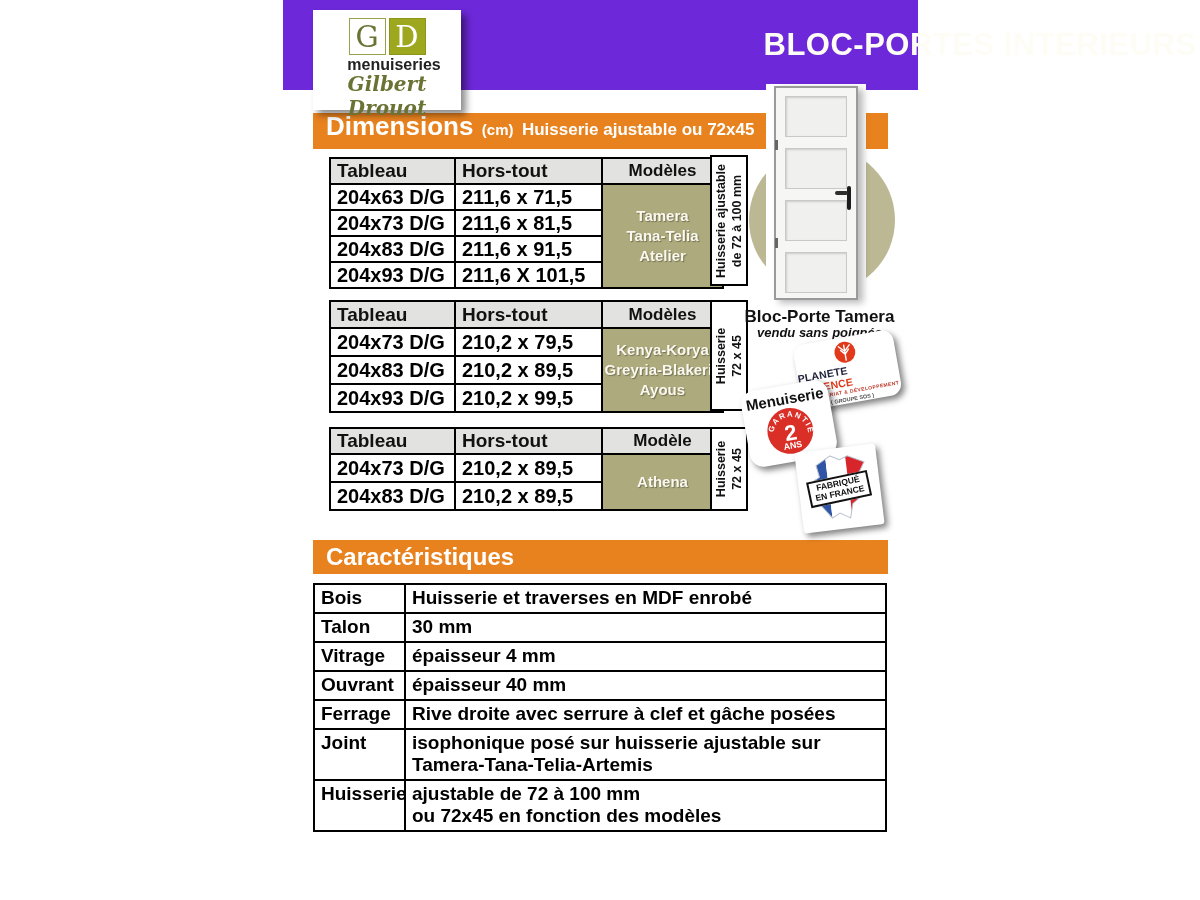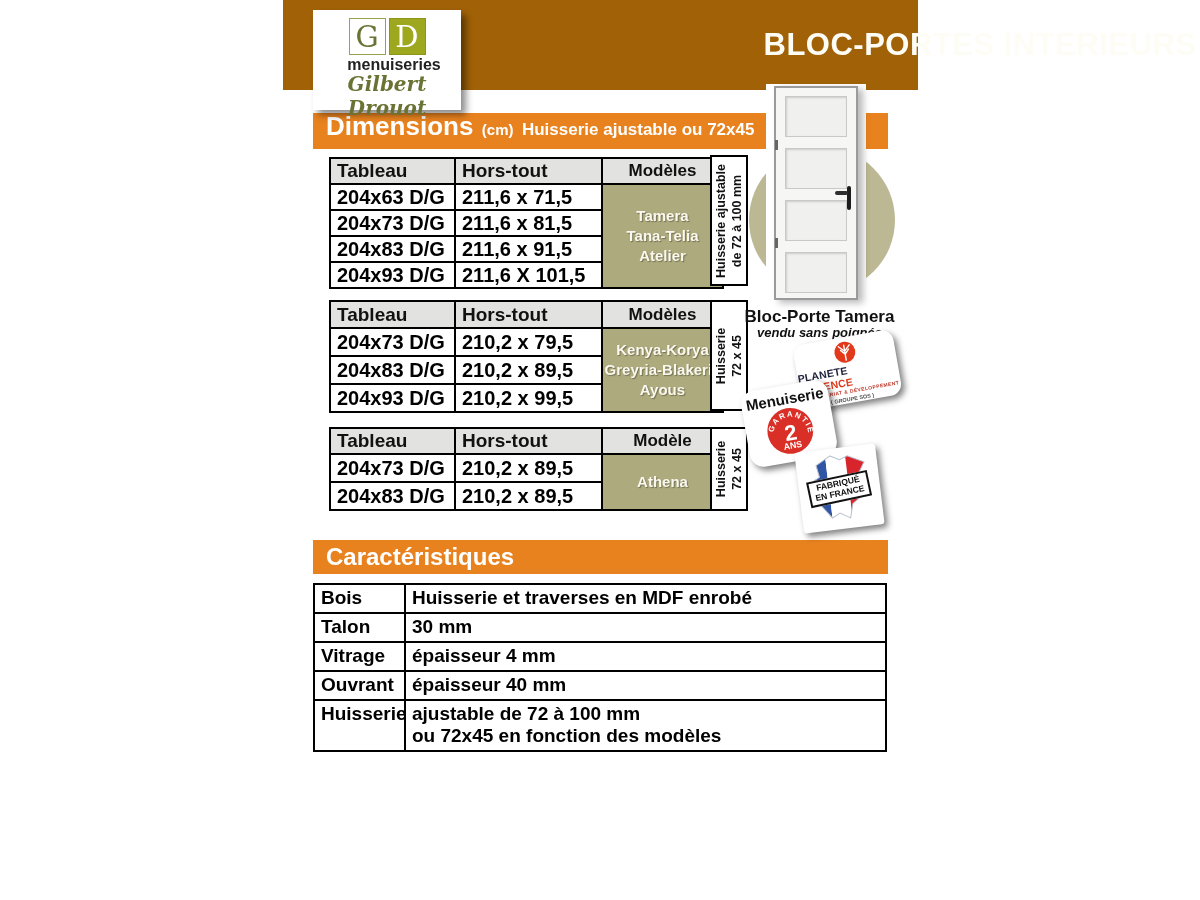--- a/index.html
+++ b/index.html
@@ -1,21 +1,21 @@
 <!DOCTYPE html>
 <html><head>
 <meta charset="utf-8">
 <style>
   * { margin:0; padding:0; box-sizing:border-box; }
   html,body { background:#fff; }
   body { font-family:"Liberation Sans", sans-serif; }
   #page { position:relative; width:1200px; height:900px; background:#fff; overflow:hidden; }
 
   
-  .header-bar { position:absolute; left:283px; top:0; width:635px; height:90px; background:#a16207; }
+  .header-bar { position:absolute; left:283px; top:0; width:635px; height:90px; background:#6d28d9; }
   .header-title { position:absolute; left:470px; top:27px; width:454px; text-align:center;
     color:#fdfdf6; font-size:31px; font-weight:bold; letter-spacing:.5px; }
   .logo-card { position:absolute; left:313px; top:10px; width:148px; height:100px; background:#fff;
     box-shadow:5px 5px 7px rgba(0,0,0,.45); z-index:5; padding-top:8px; }
   .logo-squares { display:flex; justify-content:center; gap:3px; }
   .sq { width:37px; height:37px; display:flex; align-items:center; justify-content:center;
     font-family:"DejaVu Serif", serif; font-size:29px; }
   .sq-g { background:#fff; border:1px solid #99a24b; color:#6b7334; }
   .sq-d { background:#9ea81f; border:1px solid #8c951a; color:#fff; }
   .logo-brand { text-align:center; font-size:16px; font-weight:600; color:#222; margin-top:1px;padding-left:14px; }
@@ -323,20 +323,33 @@
               <div>épaisseur 4 mm</div>
             </td>
           </tr>
           <tr>
             <td>Ouvrant</td>
             <td>
               <div>épaisseur 40 mm</div>
             </td>
           </tr>
           <tr>
+            <td>Ferrage</td>
+            <td>
+              <div>Rive droite avec serrure à clef et gâche posées</div>
+            </td>
+          </tr>
+          <tr>
+            <td>Joint</td>
+            <td>
+              <div>isophonique posé sur huisserie ajustable sur</div>
+              <div>Tamera-Tana-Telia-Artemis</div>
+            </td>
+          </tr>
+          <tr>
             <td>Huisserie</td>
             <td>
               <div>ajustable de 72 à 100 mm</div>
               <div>ou 72x45 en fonction des modèles</div>
             </td>
           </tr>
         </tbody>
     </table>
   </div>
 

